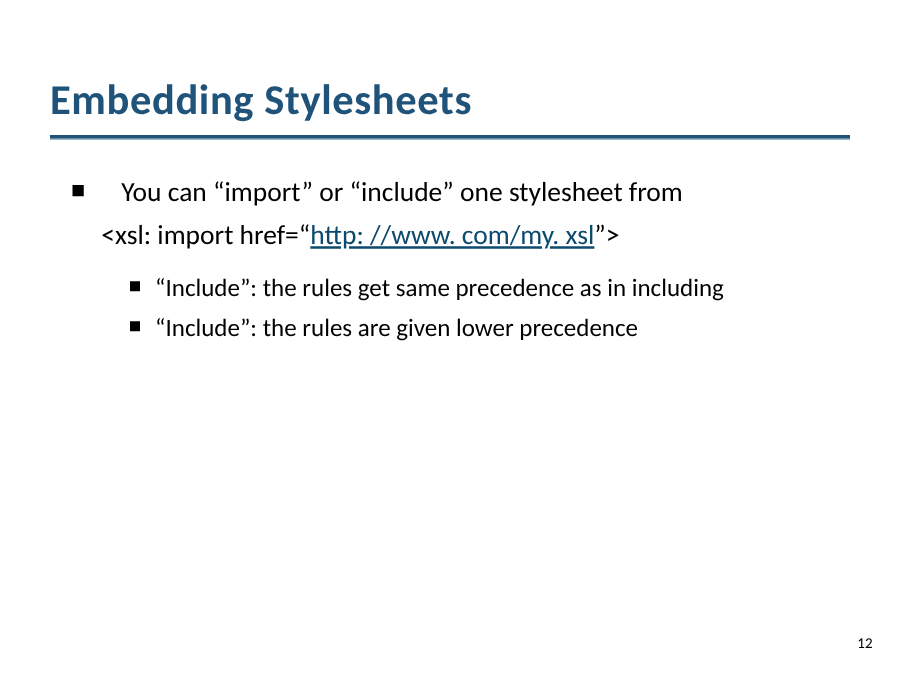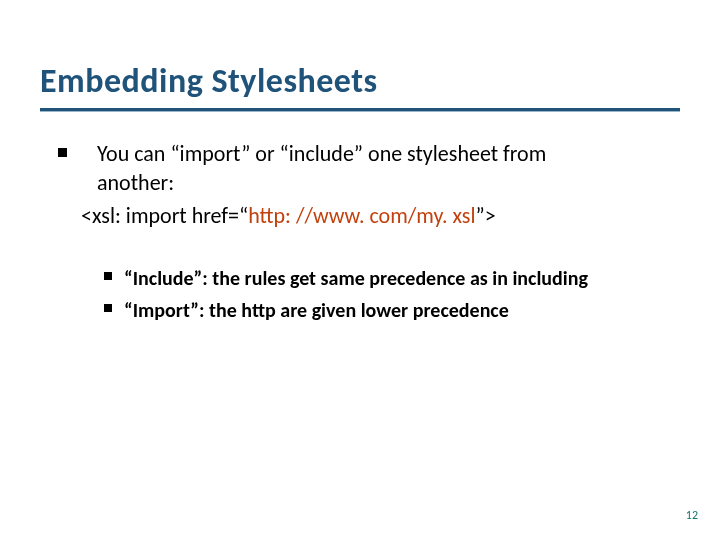--- a/index.html
+++ b/index.html
@@ -66,82 +66,81 @@
   .lvl1 .txt {
     font-size: 22px;
     line-height: 1.3;
   }
   .codeline {
     margin-left: 23px;
     font-size: 22px;
     line-height: 1.35;
   }
   .link {
-    color: #c2410c;
+    text-decoration: underline;
+    color: #0c4a6e;
   }
   .sub {
     margin-left: 46px;
-    margin-top: 34px;
-    font-weight: bold;
+    margin-top: 16px;
   }
   .lvl2 {
     display: flex;
     margin-bottom: 6px;
   }
   .lvl2 .sq {
     width: 8px;
     height: 8px;
     margin-top: 7px;
     margin-right: 12px;
   }
   .lvl2 .txt {
     font-size: 20px;
     line-height: 1.3;
   }
   .pagenum {
     position: absolute;
     right: 22px;
     bottom: 18px;
     font-size: 12px;
-    color: #0f766e;
+    color: #000000;
   }
 </style>
 </head>
 <body>
 
 <div class="slide">
 
   <div class="title">Embedding Stylesheets</div>
   <div class="rule"></div>
   <div class="rule2"></div>
 
   <div class="body">
 
     <div class="lvl1">
       <div class="sq"></div>
       <div class="txt">
         <span>You can “import” or “include” one stylesheet from</span><br>
-        <span>another:</span>
       </div>
     </div>
 
     <div class="codeline">
       <span>&lt;xsl: import href=“</span><span class="link">http: //www. com/my. xsl</span><span>”&gt;</span>
     </div>
 
     <div class="sub">
       <div class="lvl2">
         <div class="sq"></div>
         <div class="txt">
           <span>“Include”: the rules get same precedence as in including</span><br>
         </div>
       </div>
       <div class="lvl2">
         <div class="sq"></div>
-        <div class="txt">“Import”: the http are given lower precedence</div>
+        <div class="txt">“Include”: the rules are given lower precedence</div>
       </div>
     </div>
 
   </div>
 
   <div class="pagenum">12</div>
 
 </div>
 
 </body></html>

